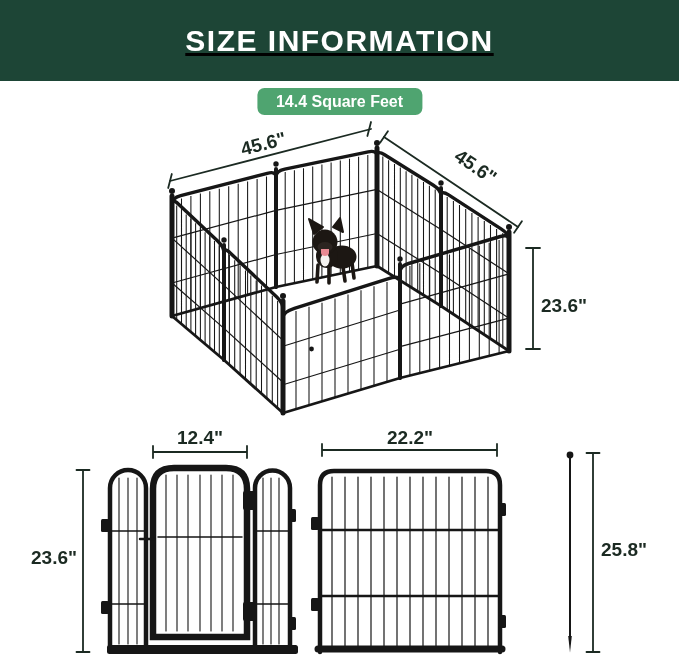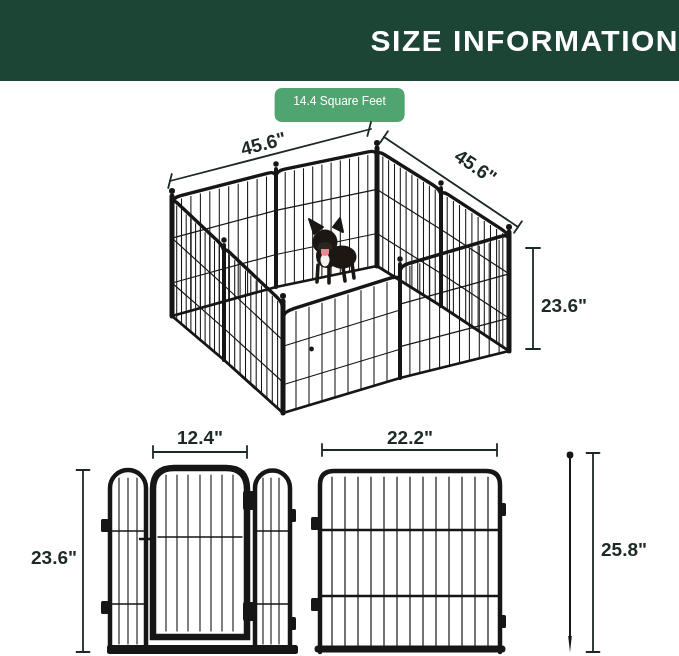--- a/index.html
+++ b/index.html
@@ -2,30 +2,30 @@
 <html><head>
 <meta charset="utf-8">
 <style>
   html,body{margin:0;padding:0;background:#ffffff;}
   .canvas{
     position:relative;width:679px;height:656px;background:#ffffff;
     font-family:"Liberation Sans",sans-serif;overflow:hidden;
   }
   .banner{
     position:absolute;top:0;left:0;width:679px;height:81px;
-    background:#1d4536;display:flex;align-items:center;justify-content:flex-end;
+    background:#1d4536;display:flex;align-items:center;justify-content:center;text-decoration:underline;
   }
   .banner-title{
     color:#ffffff;font-size:30px;font-weight:800;letter-spacing:1.5px;
     font-family:"Liberation Sans",sans-serif;
   }
   .area-badge{
     position:absolute;top:88px;left:50%;transform:translateX(-50%);
-    height:34px;line-height:27px;padding:0 19px;border-radius:7px;
-    background:#4fa470;color:#ffffff;font-size:12px;font-weight:400;
+    height:27px;line-height:27px;padding:0 19px;border-radius:7px;
+    background:#4fa470;color:#ffffff;font-size:16px;font-weight:700;
     white-space:nowrap;
   }
   svg.scene{position:absolute;top:0;left:0;}
   .dim{font:700 19px "Liberation Sans",sans-serif;fill:#1b2a22;}
   .dimline{stroke:#1b2a22;stroke-width:1.8;fill:none;stroke-linecap:round;}
 </style>
 </head>
 <body>
 
 <div class="canvas">

